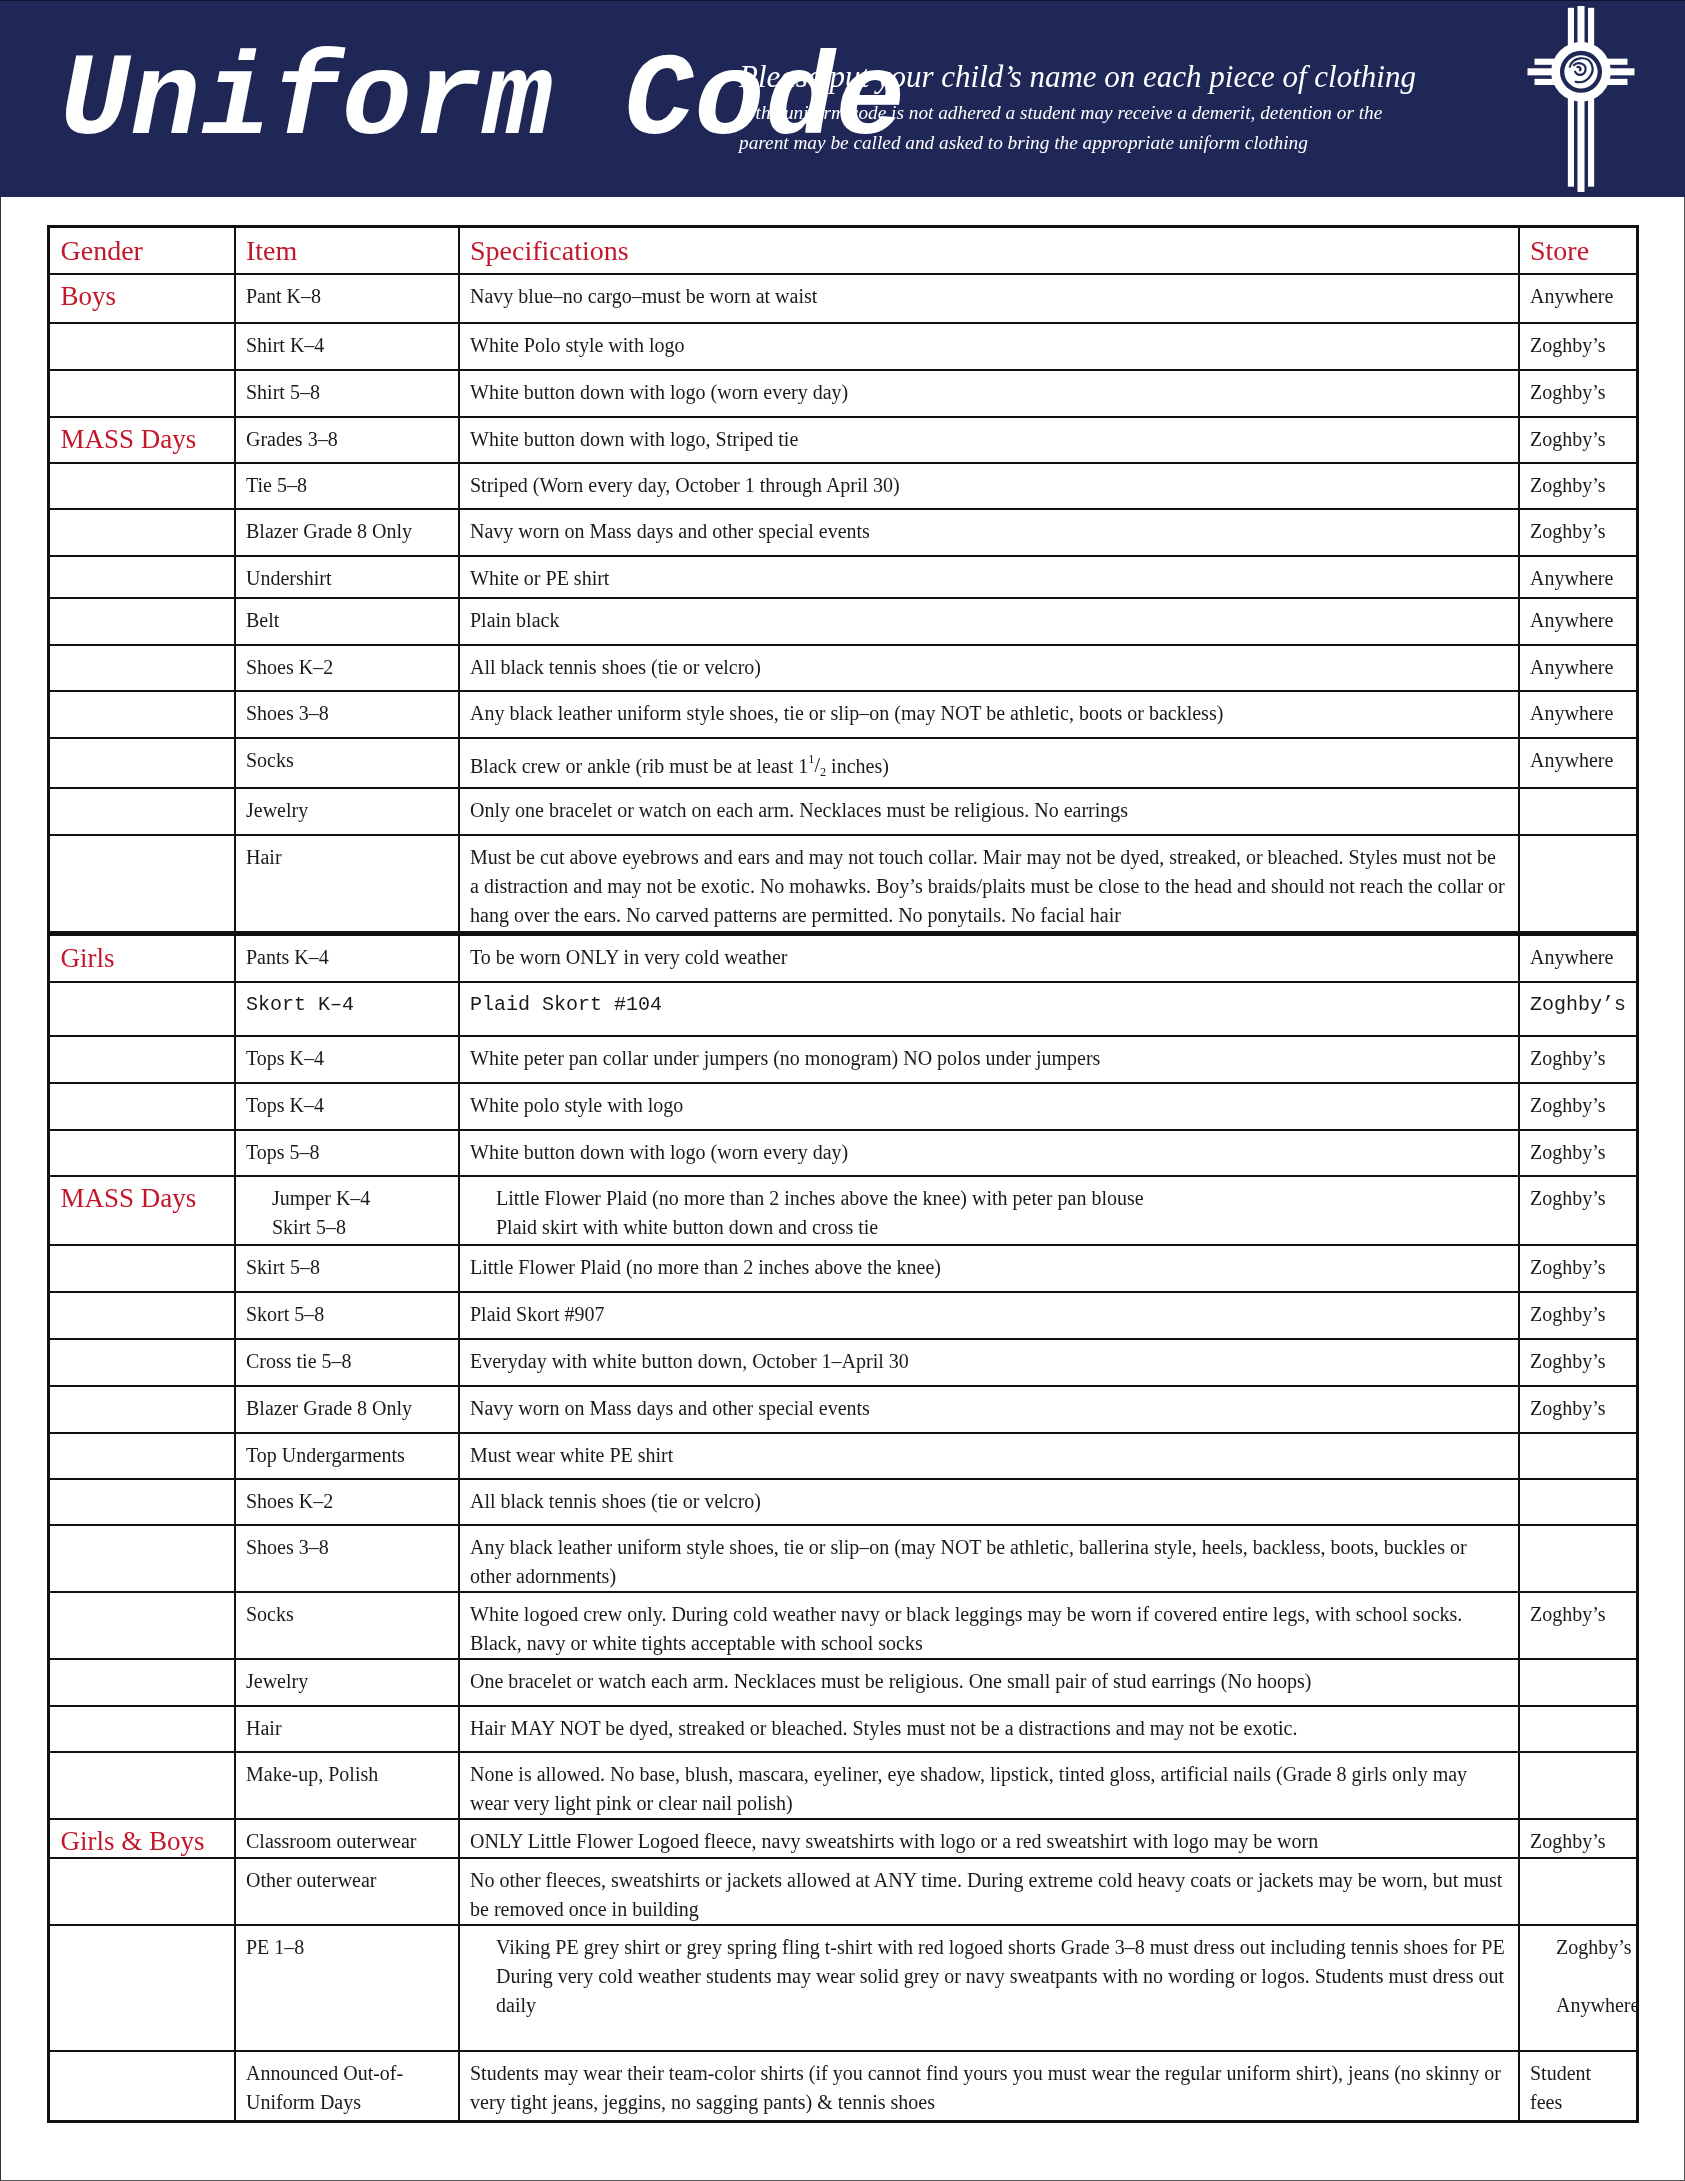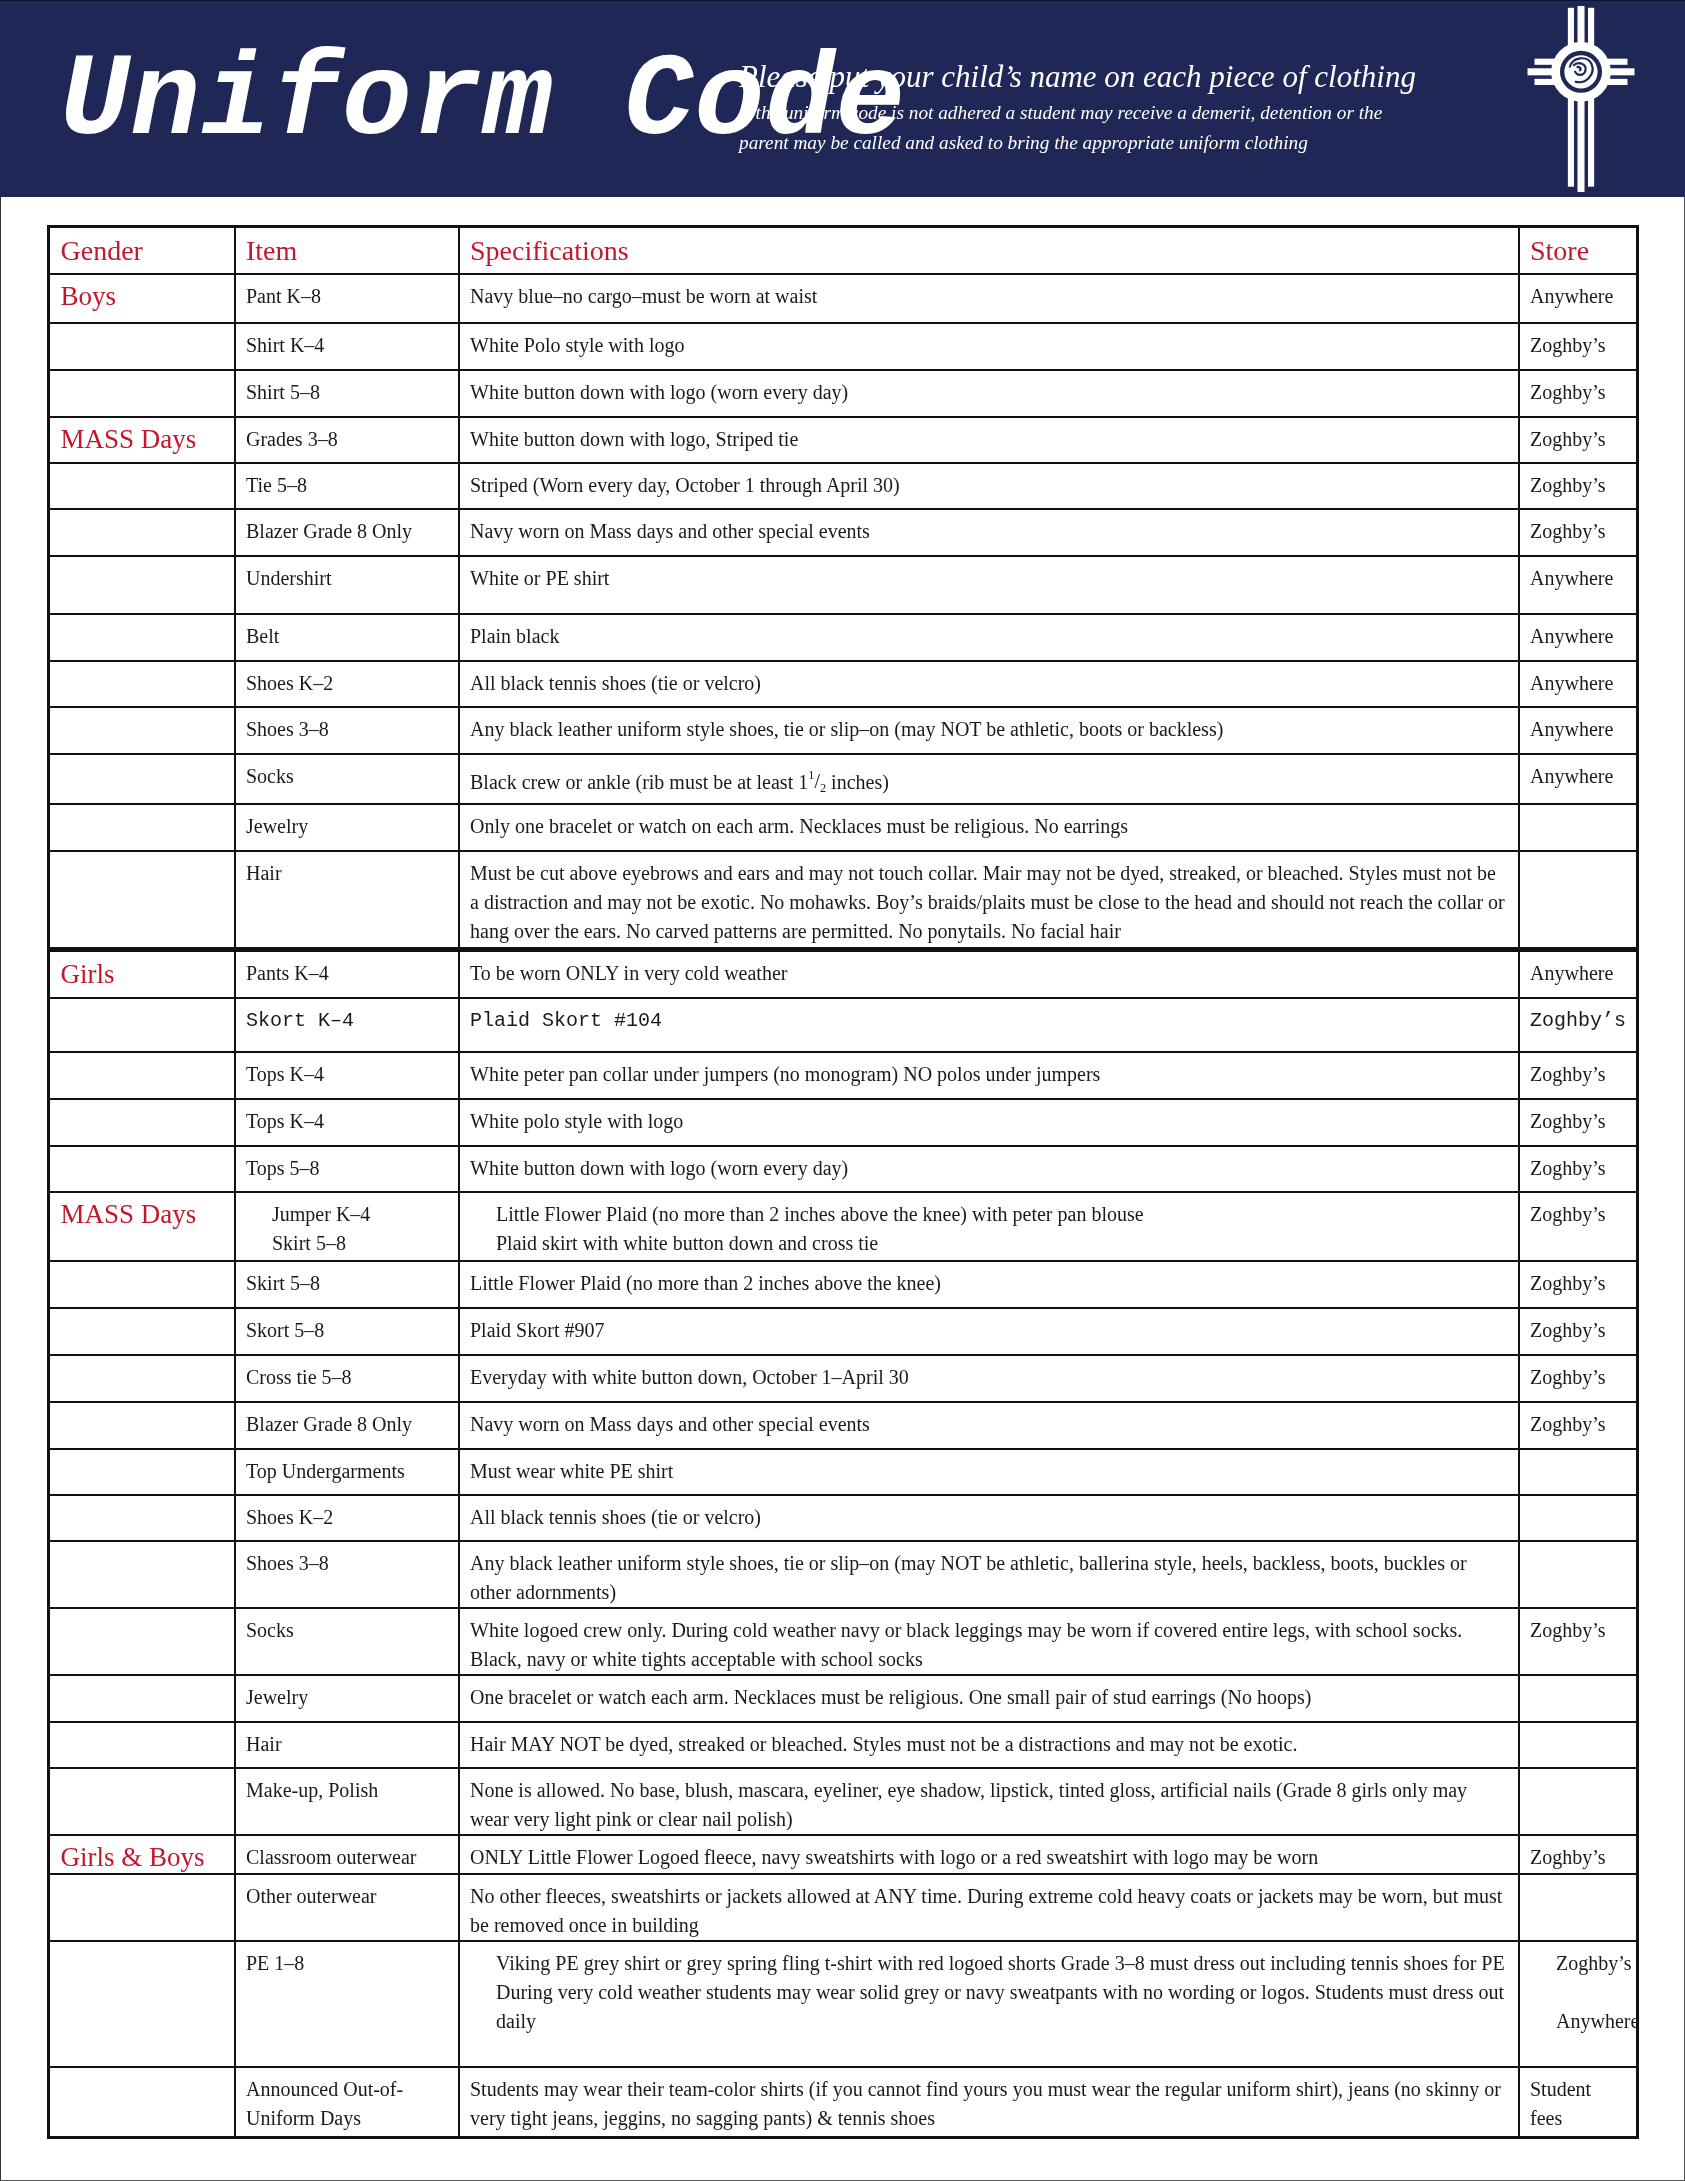--- a/index.html
+++ b/index.html
@@ -139,21 +139,21 @@
         <td>Tie 5–8</td>
         <td>Striped (Worn every day, October 1 through April 30)</td>
         <td>Zoghby’s</td>
       </tr>
       <tr style="height: 47px;">
         <td class="gender"></td>
         <td>Blazer Grade 8 Only</td>
         <td>Navy worn on Mass days and other special events</td>
         <td>Zoghby’s</td>
       </tr>
-      <tr style="height: 58px;">
+      <tr style="height: 42px;">
         <td class="gender"></td>
         <td>Undershirt</td>
         <td>White or PE shirt</td>
         <td>Anywhere</td>
       </tr>
       <tr style="height: 47px;">
         <td class="gender"></td>
         <td>Belt</td>
         <td>Plain black</td>
         <td>Anywhere</td>

